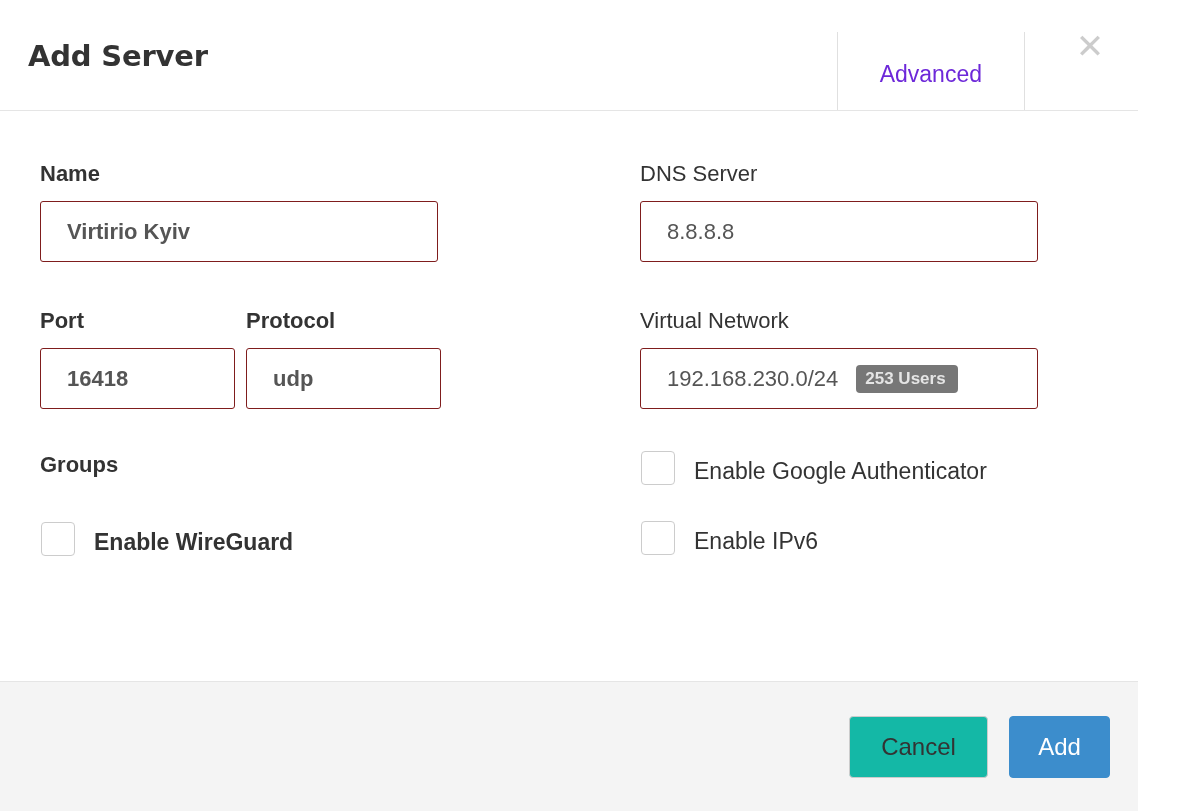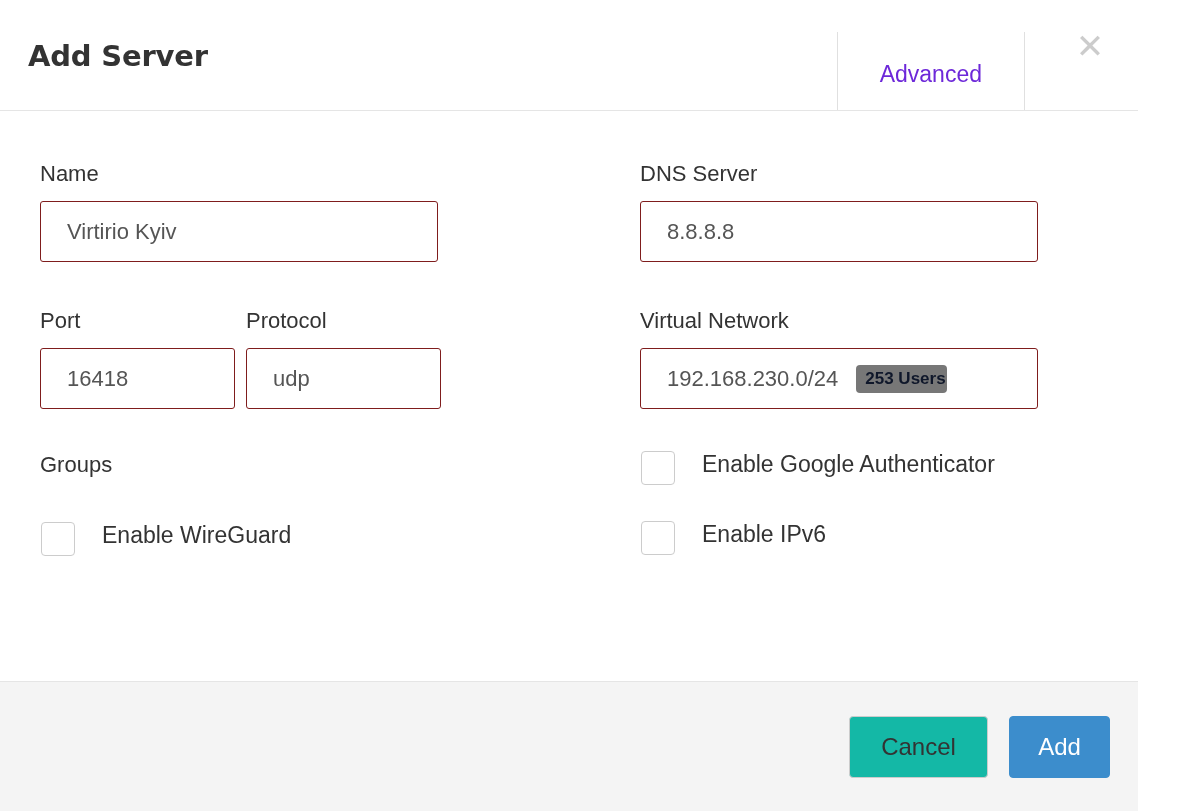--- a/index.html
+++ b/index.html
@@ -88,21 +88,21 @@
   .dialog-body {
     position: relative;
     flex: 1 1 auto;
     background: #ffffff;
   }
   .col {
     position: absolute;
     top: 0;
     width: 440px;
   }
-  .col-left  { left: 40px; }
+  .col-left  { left: 40px; font-weight: bold; }
   .col-right { left: 640px; }
 
   .field-label {
     font-size: 22px;
     color: #333333;
     line-height: 26px;
     margin: 0 0 14px 0;
     white-space: nowrap;
   }
 
@@ -144,36 +144,35 @@
     display: flex;
     flex-direction: column;
   }
   .sub-port   { width: 195px; margin-right: 11px; }
   .sub-proto  { width: 195px; }
   .sub .text-input { width: 195px; }
 
   .badge {
     display: inline-block;
     background: #777777;
-    color: #0f172a;
+    color: #e5e5e5;
     font-size: 17px;
     font-weight: bold;
     border-radius: 4px;
-    padding: 5px 1px 6px 9px;
+    padding: 5px 12px 6px 9px;
     line-height: 17px;
     margin-left: 18px;
     white-space: nowrap;
     font-family: "Liberation Sans", sans-serif;
   }
 
   .checkbox-row {
     display: flex;
-    align-items: flex-start;
+    align-items: flex-end;
     cursor: pointer;
-    gap: 8px;
   }
   .checkbox-box {
     width: 34px;
     height: 34px;
     border: 1px solid #cccccc;
     border-radius: 4px;
     background: #ffffff;
     box-sizing: border-box;
     flex: 0 0 34px;
   }

